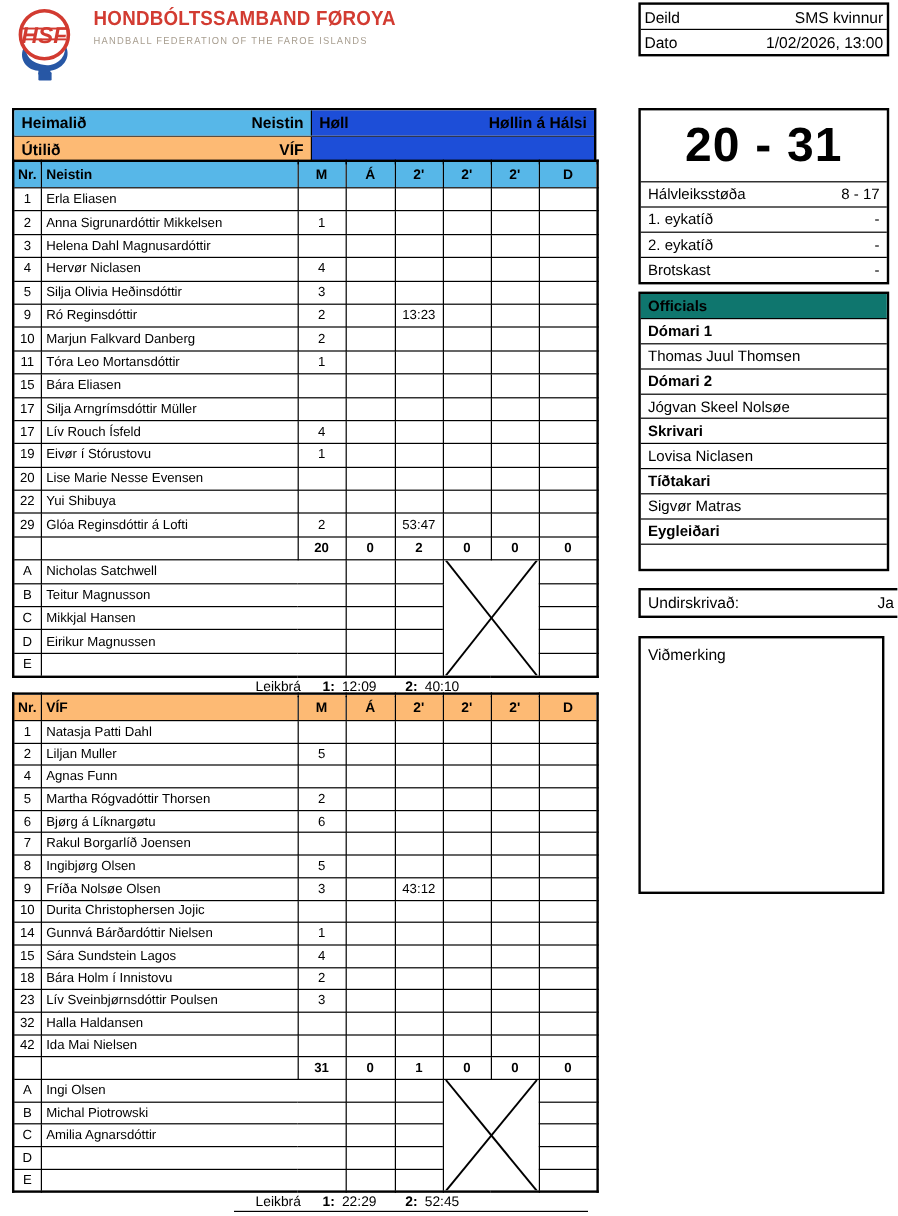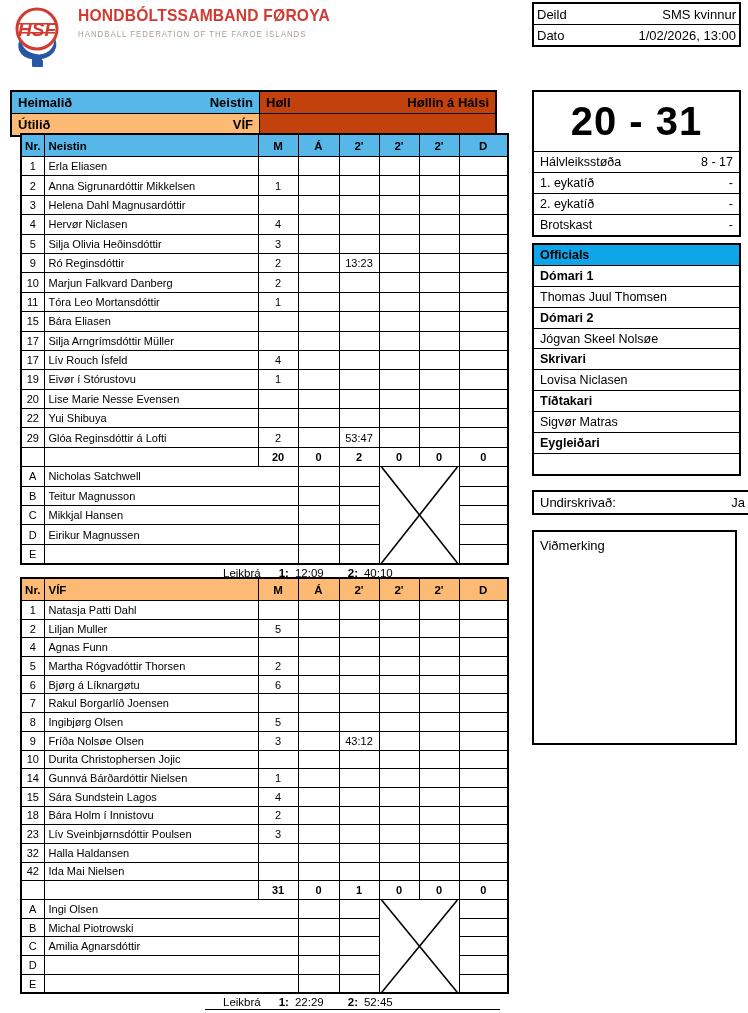--- a/index.html
+++ b/index.html
@@ -22,26 +22,26 @@
   .info-row:first-child{border-top:none;}
 
   
   .match-header{position:absolute;left:10px;top:90px;width:487px;border:2px solid #000;
                 box-sizing:border-box;}
   .mh-row{display:flex;height:21px;}
   .mh-row + .mh-row{border-top:1.5px solid #000;}
   .mh-left{width:235px;display:flex;justify-content:space-between;align-items:center;
            padding:0 6px;border-right:1.5px solid #000;font-size:13px;font-weight:600;}
   .mh-right{flex:1;display:flex;justify-content:space-between;align-items:center;
-            padding:0 6px;font-size:13px;font-weight:600;background:#c2410c;}
+            padding:0 6px;font-size:13px;font-weight:600;background:#1d4ed8;}
   .bg-blue{background:#57b7e8;}
   .bg-pink{background:#fdba74;}
 
   
-  .team-block{position:absolute;left:20px;width:456px;}
+  .team-block{position:absolute;left:10px;width:456px;}
   table.roster{border-collapse:collapse;table-layout:fixed;width:487px;
                border:2px solid #000;}
   table.roster td,table.roster th{border:1px solid #000;padding:0 4px;font-size:11px;
                overflow:hidden;white-space:nowrap;}
   table.roster th{font-size:11.5px;text-align:left;height:21px;}
   table.roster th.c,table.roster td.c{text-align:center;padding:0 1px;}
   .t1 tbody td{height:18.4px;}
   .t2 tbody td{height:17.7px;}
   tr.totals td{font-weight:bold;}
   td.xcell{padding:0;position:relative;}
@@ -58,21 +58,21 @@
   .score-main{height:59px;display:flex;align-items:center;justify-content:center;
               font-size:40px;font-weight:600;letter-spacing:1px;}
   .score-row{display:flex;justify-content:space-between;align-items:center;height:20px;
              padding:0 6px;border-top:1.5px solid #000;font-size:12.5px;}
 
   
   .officials-box{position:absolute;left:532px;top:243px;width:205px;border:2px solid #000;}
   .off-row{height:19.9px;display:flex;align-items:center;padding:0 6px;font-size:12.5px;
            border-top:1.5px solid #000;}
   .off-row:first-child{border-top:none;}
-  .off-title{background:#0ea5e9;font-weight:bold;}
+  .off-title{background:#0f766e;font-weight:bold;}
   .off-role{font-weight:bold;}
 
   
   .sig-box{position:absolute;left:532px;top:490px;width:205px;border:2px solid #000;
            height:21px;display:flex;justify-content:space-between;align-items:center;
            padding:0 6px;box-sizing:content-box;font-size:13px;}
   .remarks-box{position:absolute;left:532px;top:530px;width:205px;height:215px;
                border:2px solid #000;font-size:13px;padding:6px;box-sizing:border-box;}
 </style>
 </head>

